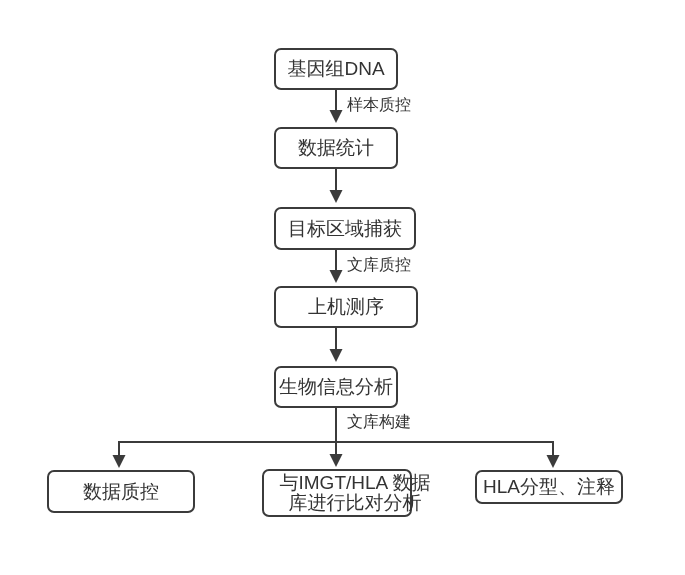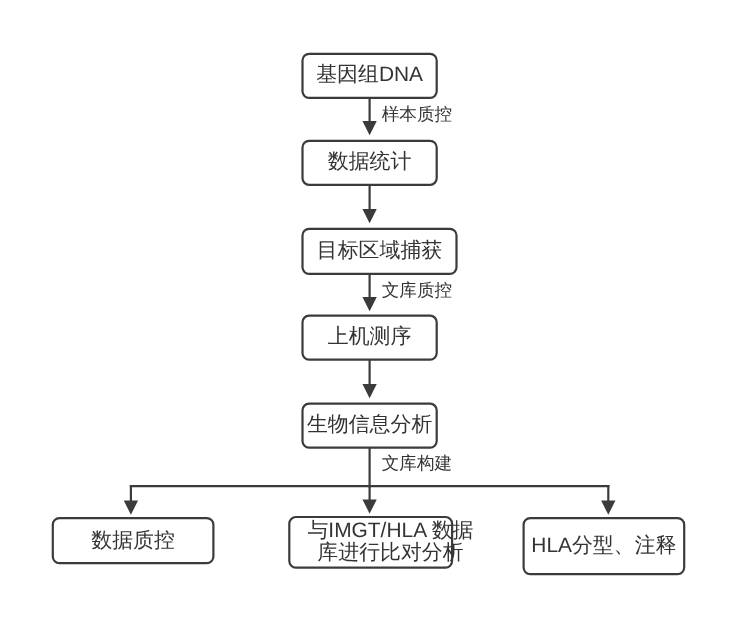--- a/index.html
+++ b/index.html
@@ -31,25 +31,25 @@
     justify-content: center;
     text-align: center;
     font-size: 19px;
     line-height: 20px;
     color: #333333;
     white-space: nowrap;
   }
   .n1 { left: 274px; top: 48px;  width: 124px; height: 42px; }
   .n2 { left: 274px; top: 127px; width: 124px; height: 42px; }
   .n3 { left: 274px; top: 207px; width: 142px; height: 43px; text-align: right; }
-  .n4 { left: 274px; top: 286px; width: 124px; height: 42px; }
+  .n4 { left: 274px; top: 286px; width: 144px; height: 42px; }
   .n5 { left: 274px; top: 366px; width: 124px; height: 42px; }
   .n6 { left: 47px;  top: 470px; width: 148px; height: 43px; }
   .n7 { left: 262px; top: 469px; width: 150px; height: 48px; padding-left: 36px; }
-  .n8 { left: 475px; top: 470px; width: 148px; height: 53px; }
+  .n8 { left: 475px; top: 470px; width: 148px; height: 34px; }
   .edge-label {
     position: absolute;
     font-size: 16px;
     color: #333333;
     white-space: nowrap;
     line-height: 16px;
   }
   .lbl-sample  { left: 347px; top: 97px; }
   .lbl-library { left: 347px; top: 257px; }
   .lbl-data    { left: 347px; top: 414px; }

